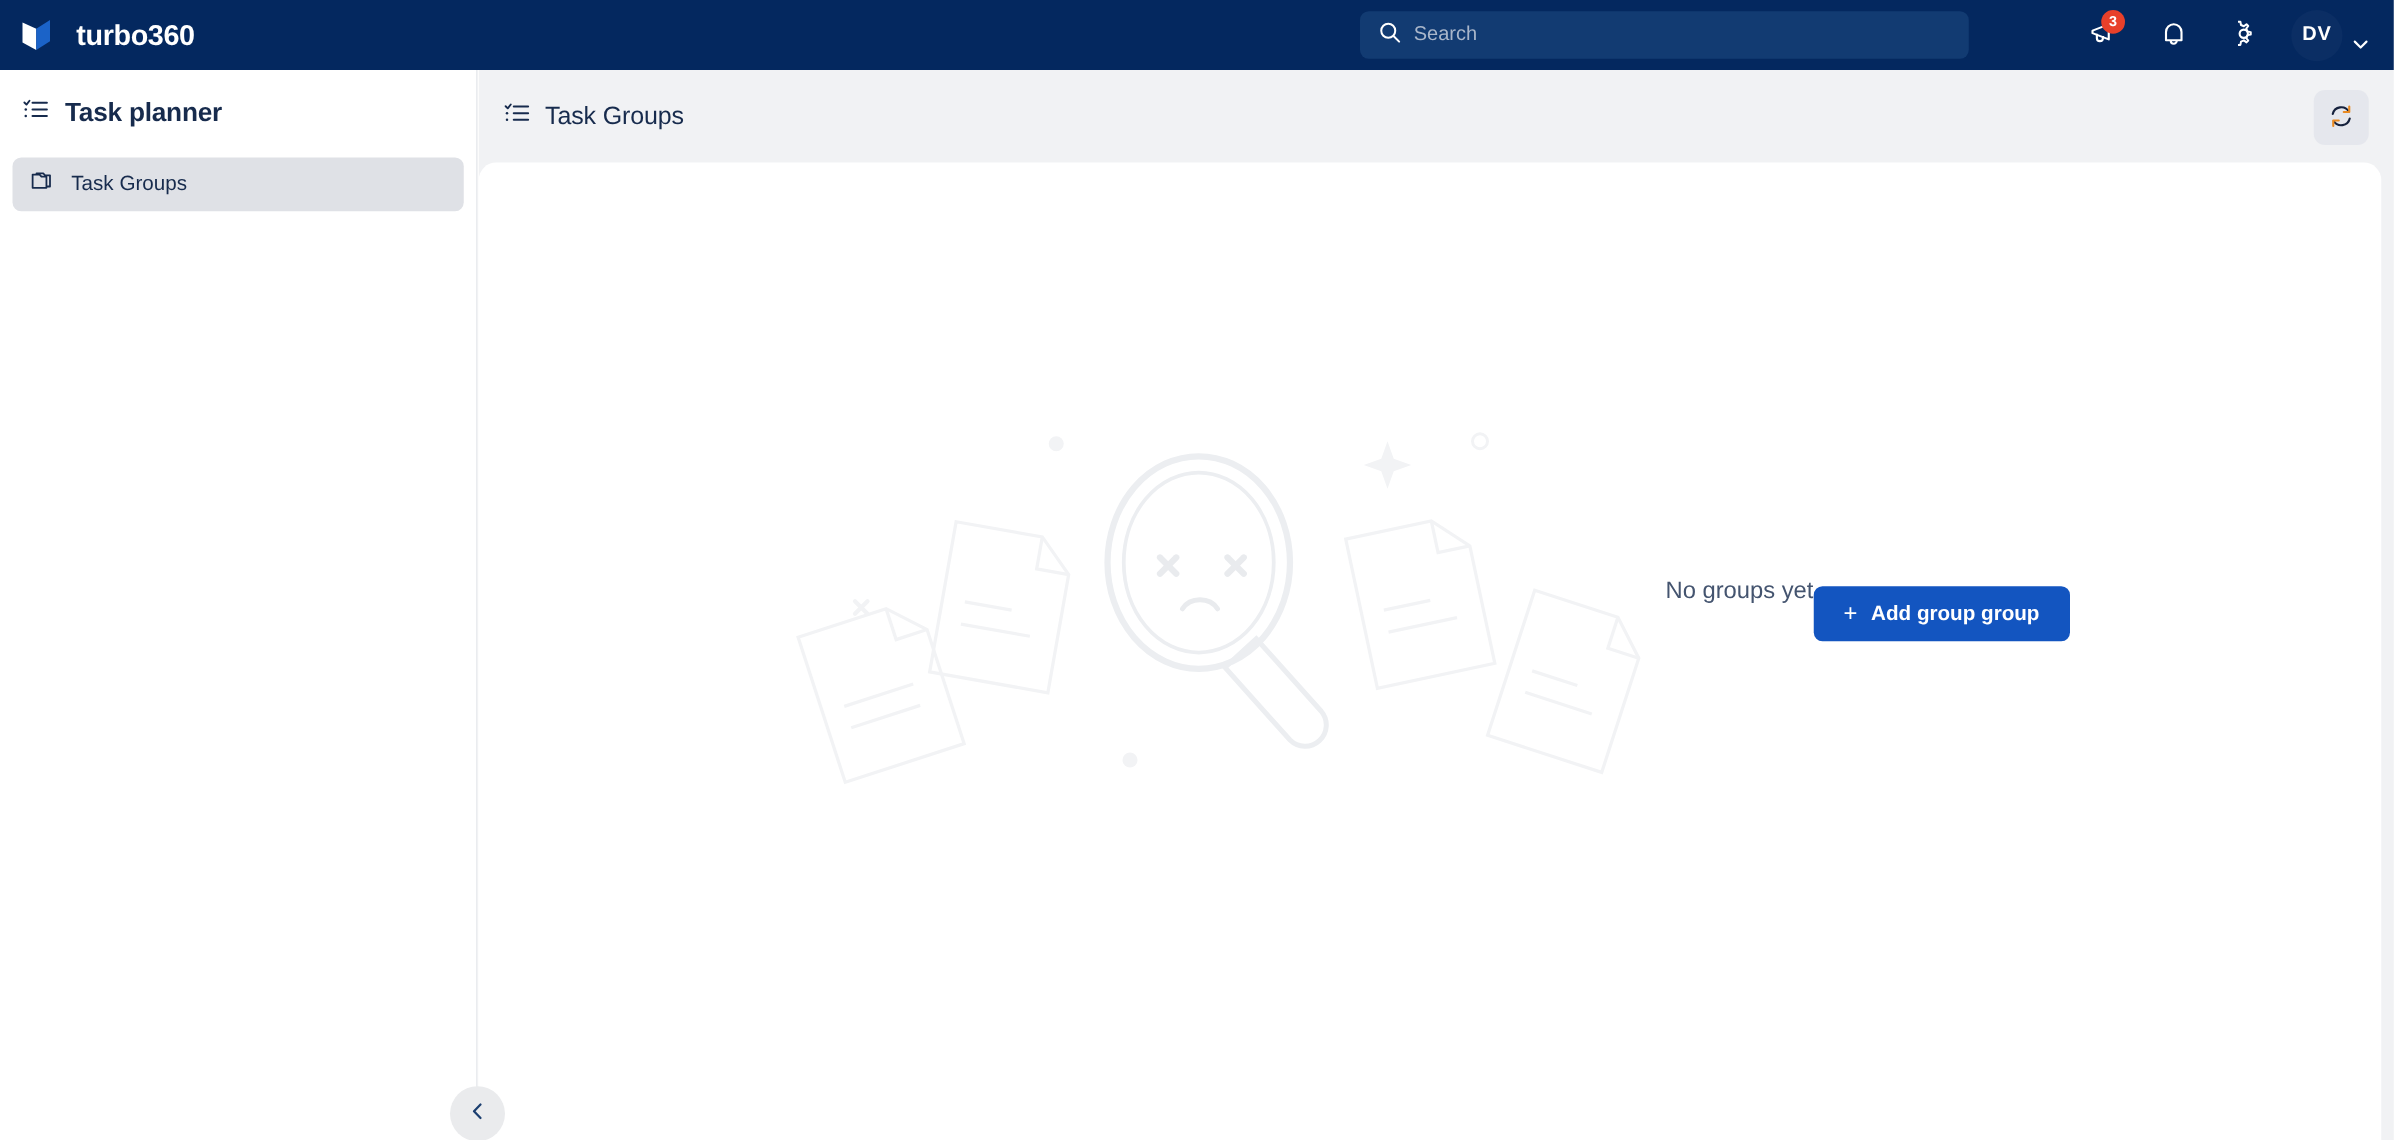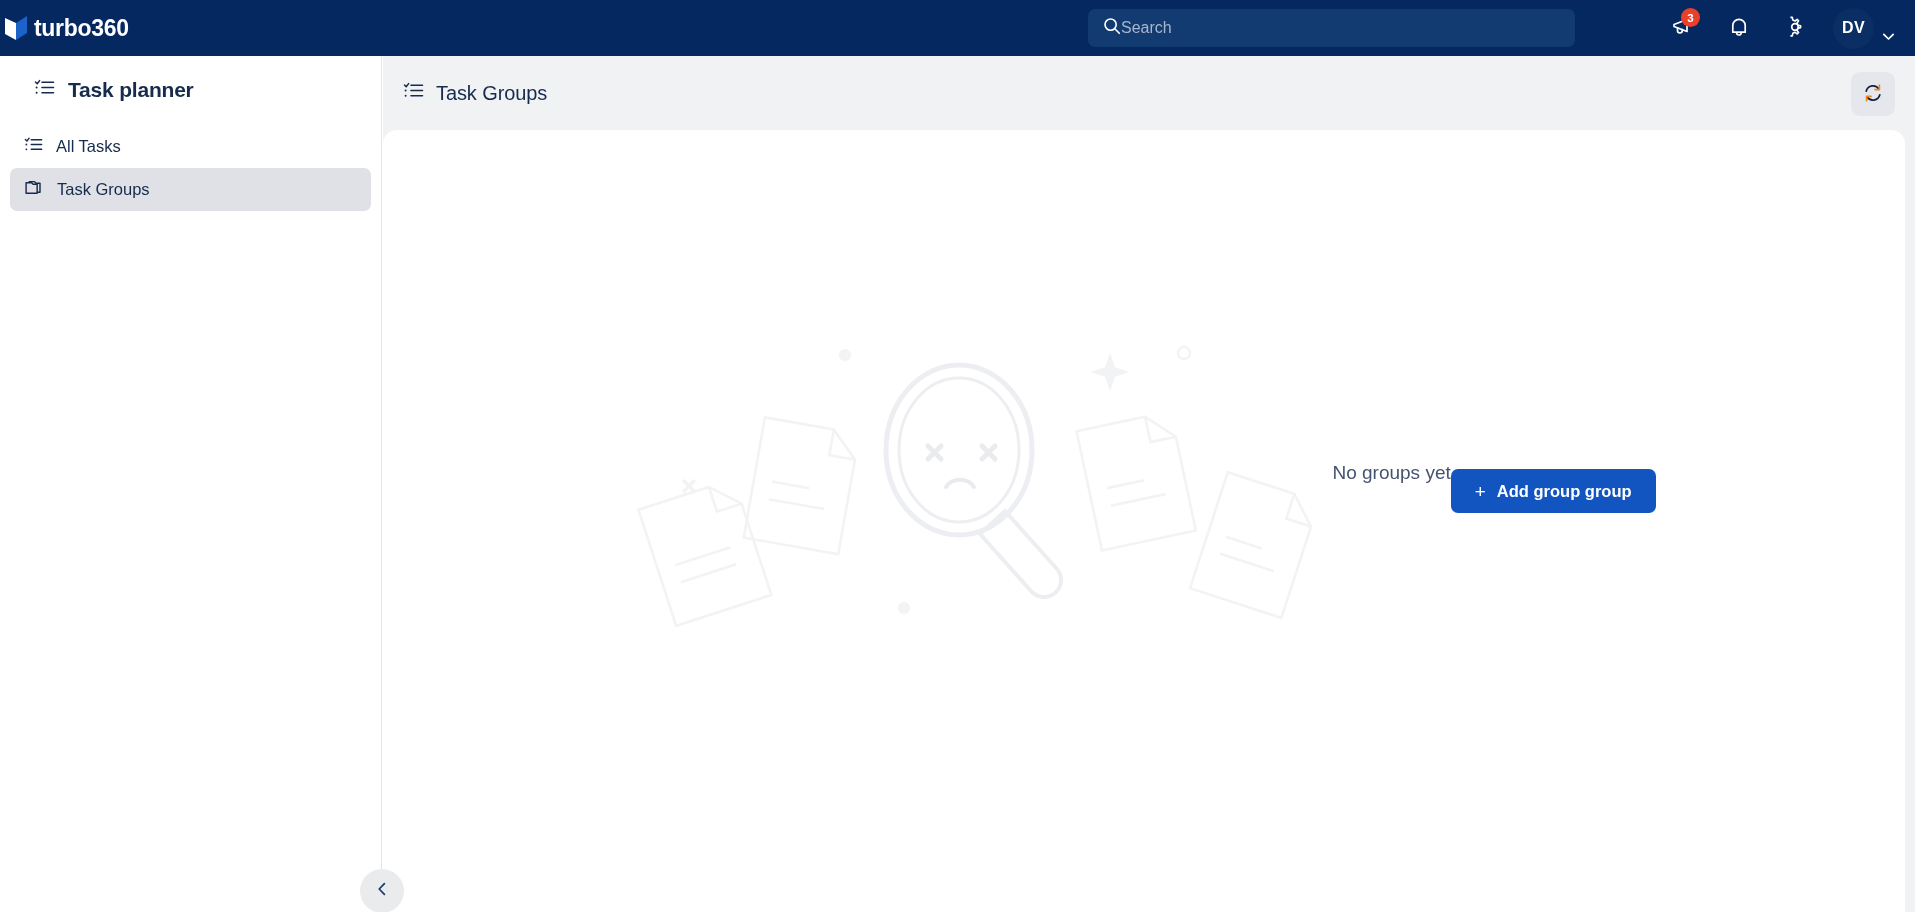--- a/index.html
+++ b/index.html
@@ -10,32 +10,32 @@
     overflow: hidden;
   }
 
   
   .navbar {
     position: absolute; top: 0; left: 0;
     width: 1915px; height: 56px;
     background: #04285f;
     display: flex; align-items: center;
   }
-  .brand { display: flex; align-items: center; }
+  .brand { display: flex; align-items: center; gap: 14px; padding-left: 13px; }
   .brand-logo { width: 34px; height: 34px; display: block; }
   .brand-name {
     color: #ffffff; font-size: 23px; font-weight: bold;
     letter-spacing: -0.3px;
   }
 
   .search-wrap {
     position: absolute; left: 1088px; top: 9px;
     width: 487px; height: 38px;
     background: #123b72; border-radius: 7px;
-    display: flex; align-items: center; 
+    display: flex; align-items: center; gap: 10px;
     padding: 0 15px;
   }
   .search-icon { flex: 0 0 auto; display: block; }
   .search-input {
     flex: 1; background: transparent; border: none; outline: none;
     color: #ffffff; font-size: 16px;
     font-family: "Liberation Sans", sans-serif;
   }
   .search-input::placeholder { color: #a9b6ca; }
 
@@ -70,21 +70,21 @@
 
   
   .sidebar {
     position: absolute; top: 56px; left: 0;
     width: 382px; height: 856px;
     background: #ffffff;
     border-right: 1px solid #e4e6ea;
   }
   .sidebar-title {
     display: flex; align-items: center; gap: 13px;
-    padding: 21px 0 0 34px;
+    padding: 21px 0 0 18px;
     color: #172b4d; font-size: 21px; font-weight: bold;
     letter-spacing: -0.2px;
   }
   .nav-list { margin-top: 22px; padding: 0 10px; }
   .nav-item {
     display: flex; align-items: center; gap: 13px;
     height: 43px; padding: 0 14px;
     border-radius: 7px; cursor: pointer;
     color: #172b4d; font-size: 16.5px;
   }
@@ -229,33 +229,20 @@
         <line x1="8" y1="15.8" x2="19.5" y2="15.8" stroke="#172b4d" stroke-width="1.6" stroke-linecap="round"></line>
         <circle cx="2.6" cy="10.5" r="1" fill="#172b4d"></circle>
         <circle cx="2.6" cy="15.8" r="1" fill="#172b4d"></circle>
       </svg>
     </span>
     <span>Task planner</span>
   </div>
 
   <div class="nav-list">
 
-    <div class="nav-item">
-      <span>
-        <svg width="19" height="19" viewBox="0 0 21 21" aria-hidden="true">
-          <polyline points="1.5,5 3.2,6.7 5.6,3.6" fill="none" stroke="#172b4d" stroke-width="1.5" stroke-linecap="round" stroke-linejoin="round"></polyline>
-          <line x1="8" y1="5.2" x2="19.5" y2="5.2" stroke="#172b4d" stroke-width="1.6" stroke-linecap="round"></line>
-          <line x1="8" y1="10.5" x2="19.5" y2="10.5" stroke="#172b4d" stroke-width="1.6" stroke-linecap="round"></line>
-          <line x1="8" y1="15.8" x2="19.5" y2="15.8" stroke="#172b4d" stroke-width="1.6" stroke-linecap="round"></line>
-          <circle cx="2.6" cy="10.5" r="1" fill="#172b4d"></circle>
-          <circle cx="2.6" cy="15.8" r="1" fill="#172b4d"></circle>
-        </svg>
-      </span>
-      <span>All Tasks</span>
-    </div>
 
     <div class="nav-item selected">
       <span>
         <svg width="20" height="20" viewBox="0 0 21 21" aria-hidden="true">
           <path d="M2.2 6.6 l0 9.4 11.6 0 0 -9.4 -4.2 0 -1.5 -1.7 -5.9 0 z" fill="none" stroke="#172b4d" stroke-width="1.5" stroke-linejoin="round"></path>
           <path d="M5.5 5 l0 -1.2 5.6 0 1.5 1.7 4.2 0 0 9.4 -3.0 0" fill="none" stroke="#172b4d" stroke-width="1.5" stroke-linejoin="round"></path>
         </svg>
       </span>
       <span>Task Groups</span>
     </div>

